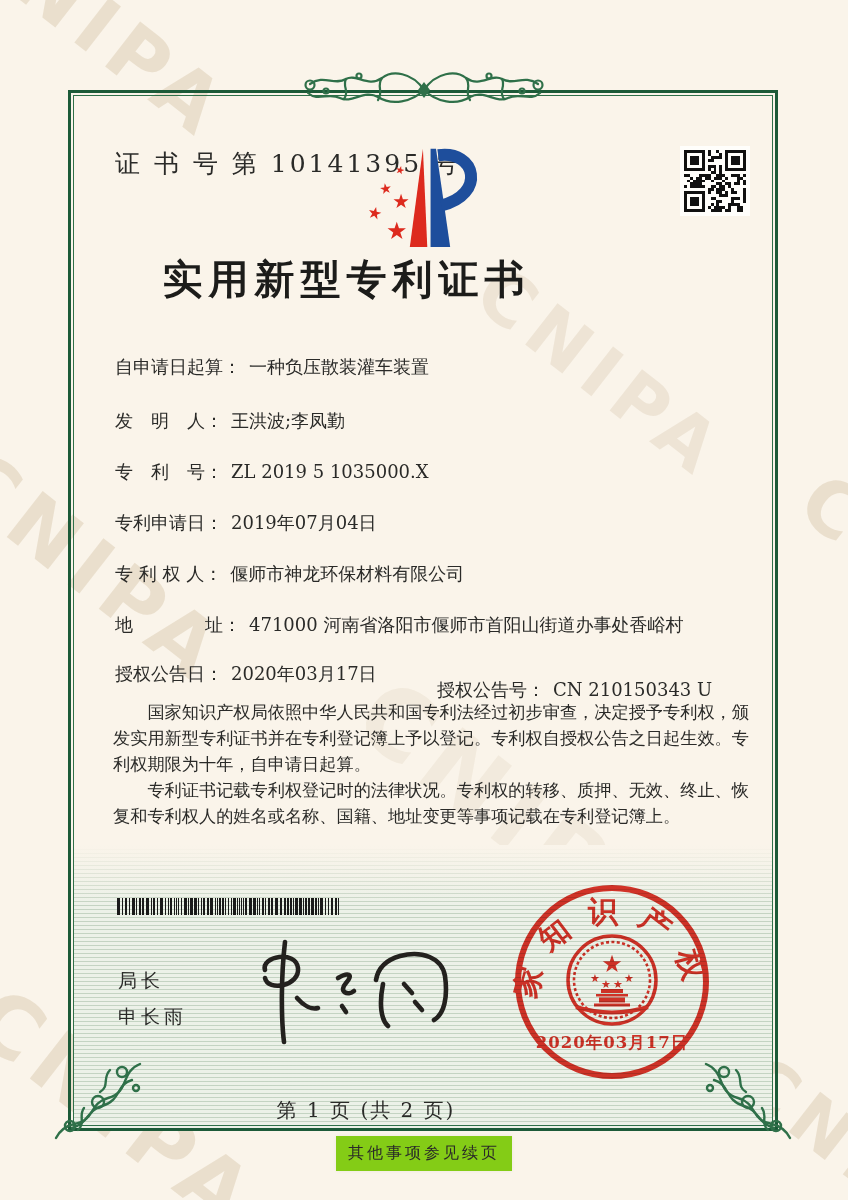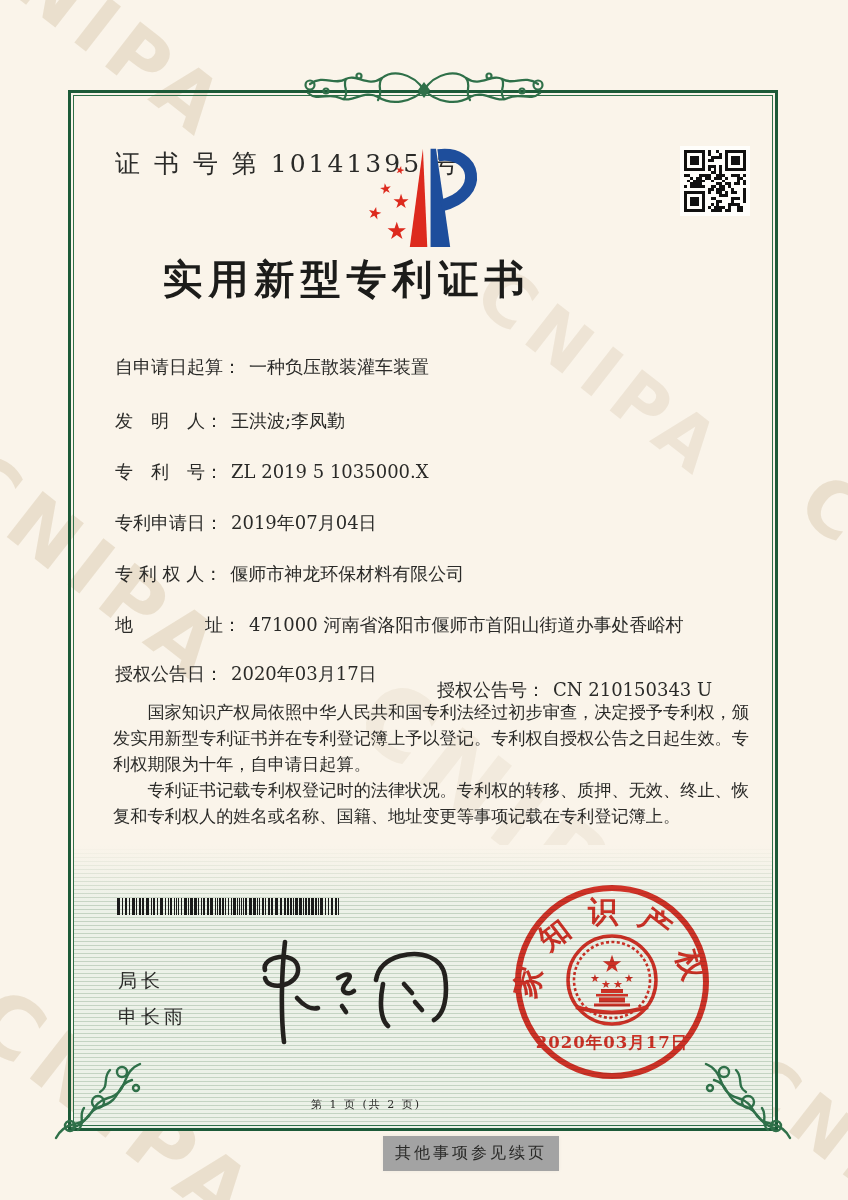--- a/index.html
+++ b/index.html
@@ -29,25 +29,25 @@
          font-weight:bold;letter-spacing:6px;z-index:4;color:#1c1c1a;}
   
   .row{position:absolute;left:115px;font-size:18px;z-index:4;white-space:nowrap;}
   .fval{margin-left:8px;text-align:center;}
   
   .bodytext{left:113px;top:699px;width:636px;font-size:17.2px;line-height:26px;
             text-align:justify;z-index:4;}
   .bodytext p{margin:0;text-indent:2em;}
   
   .officer{left:118px;font-size:19px;letter-spacing:4px;z-index:4;}
-  .pageinfo{left:0;top:1097px;width:732px;text-align:center;font-size:11px;
+  .pageinfo{left:0;top:1097px;width:732px;text-align:center;font-size:20px;
             letter-spacing:2px;z-index:4;}
-  .note-box{left:50%;transform:translateX(-50%);top:1136px;background:#a3a3a3;
+  .note-box{left:50%;transform:translateX(-50%);top:1136px;background:#84cc16;
             padding:7px 12px;font-size:16px;letter-spacing:3px;z-index:4;
-            box-shadow:0 0 4px rgba(0,0,0,.05);margin-left:47px;}
+            box-shadow:0 0 4px rgba(0,0,0,.05);}
   .seal-svg{left:512px;top:880px;z-index:5;mix-blend-mode:multiply;opacity:.92;}
   .qr-wrap{left:680px;top:146px;width:70px;height:70px;background:#fffefb;
            padding:4px;z-index:4;box-sizing:border-box;}
   .corner-br{transform:scaleX(-1);}
   svg{display:block;}
 </style>
 </head>
 <body>
 
 <span class="wm" style="left:-60px;top:-20px;font-size:78px;">CNIPA</span>

